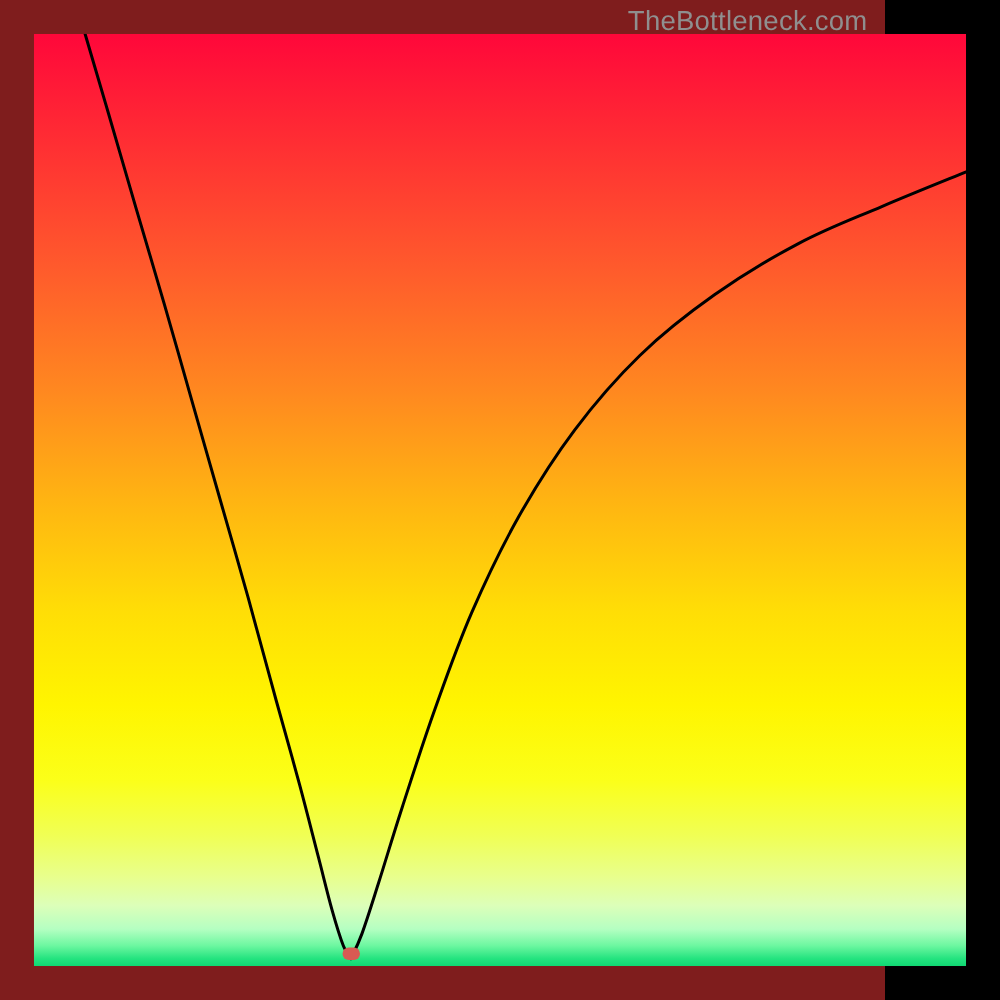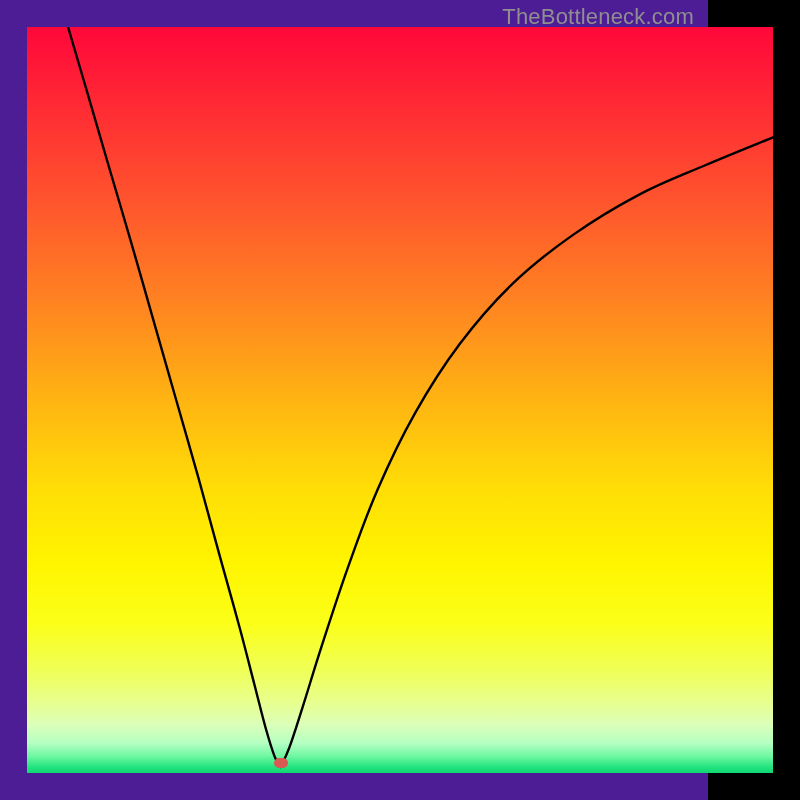--- a/index.html
+++ b/index.html
@@ -10,21 +10,21 @@
     background: #000000;
     overflow: hidden;
     font-family: Arial, Helvetica, sans-serif;
   }
   .frame {
     position: absolute;
     top: 0;
     left: 0;
     width: 708px;
     height: 800px;
-    background: #4c1d95;
+    background: #7f1d1d;
   }
   .plot-area {
     position: absolute;
     top: 27px;
     left: 27px;
     width: 746px;
     height: 746px;
     overflow: hidden;
   }
   .gradient {

